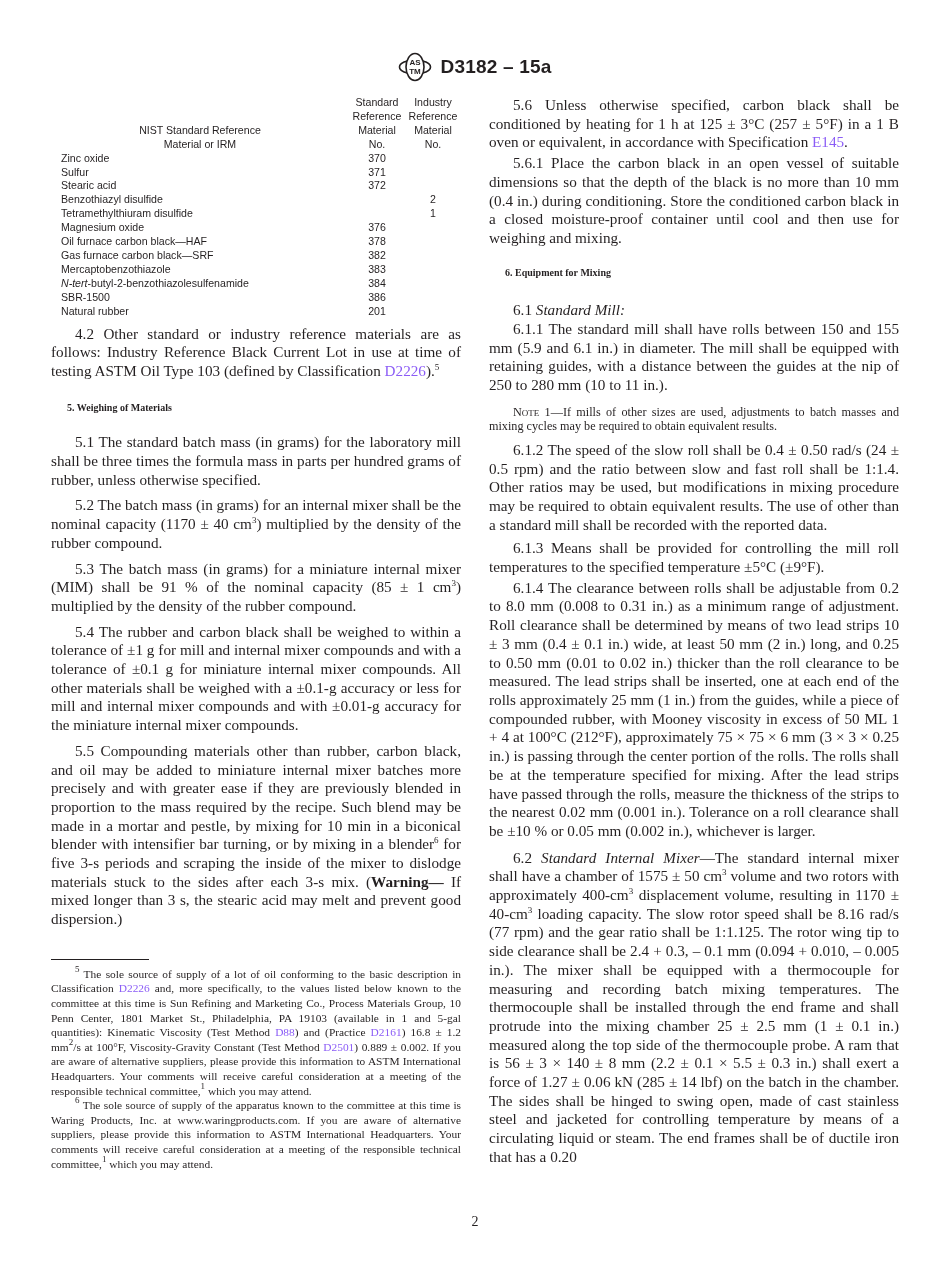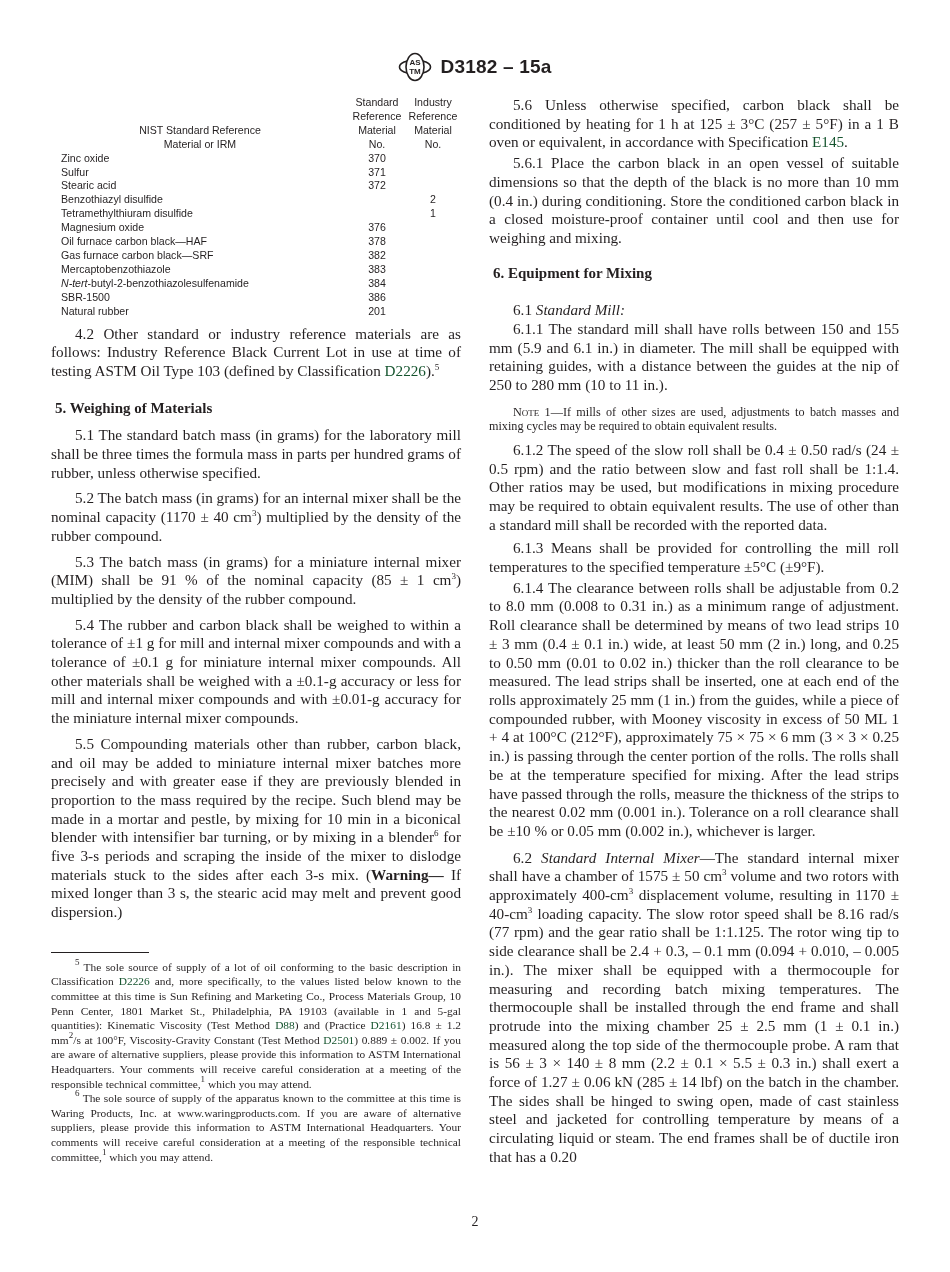--- a/index.html
+++ b/index.html
@@ -8,23 +8,23 @@
   .header { position: absolute; left: 0; top: 52px; width: 950px; text-align: center; height: 34px; }
   .header-inner { display: inline-flex; align-items: center; gap: 8px; }
   .logo { width: 34px; height: 30px; }
   .doc-id { font-family: "Liberation Sans", sans-serif; font-weight: bold; font-size: 19px; color: #231f20; letter-spacing: 0.2px; }
   .col { position: absolute; top: 96px; width: 410px; font-family: "Liberation Serif", serif; font-size: 15.2px; line-height: 18.7px; text-align: justify; }
   .col-left { left: 51px; }
   .col-right { left: 489px; }
   p { margin: 0; }
   .para { text-indent: 24px; }
   .gap { margin-top: 7px; }
-  .link { color: #14532d; }
+  .link { color: #8b5cf6; }
   sup { font-size: 9px; line-height: 0; vertical-align: 6px; }
-  h2 { font-family: "Liberation Serif", serif; font-size: 15px; font-weight: bold; margin: 4px; }
+  h2 { font-family: "Liberation Serif", serif; font-size: 10px; font-weight: bold; margin: 16px; }
   
   table.ref { width: 410px; border-collapse: collapse; font-family: "Liberation Sans", sans-serif; font-size: 10.6px; line-height: 13.9px; color: #231f20; }
   table.ref th { font-weight: normal; vertical-align: bottom; padding: 0; }
   table.ref td { padding: 0; }
   .c-name { text-align: left; padding-left: 10px !important; }
   .c-num { text-align: center; width: 56px; margin-top: 20px; }
   th.c-name-h { text-align: center; padding-left: 0; }
   .note { font-size: 12.2px; line-height: 14px; text-indent: 24px; }
   .smallcaps { font-variant: small-caps; }
   .rule { width: 98px; height: 1px; background: #231f20; margin-top: 30px; margin-bottom: 7px; }

